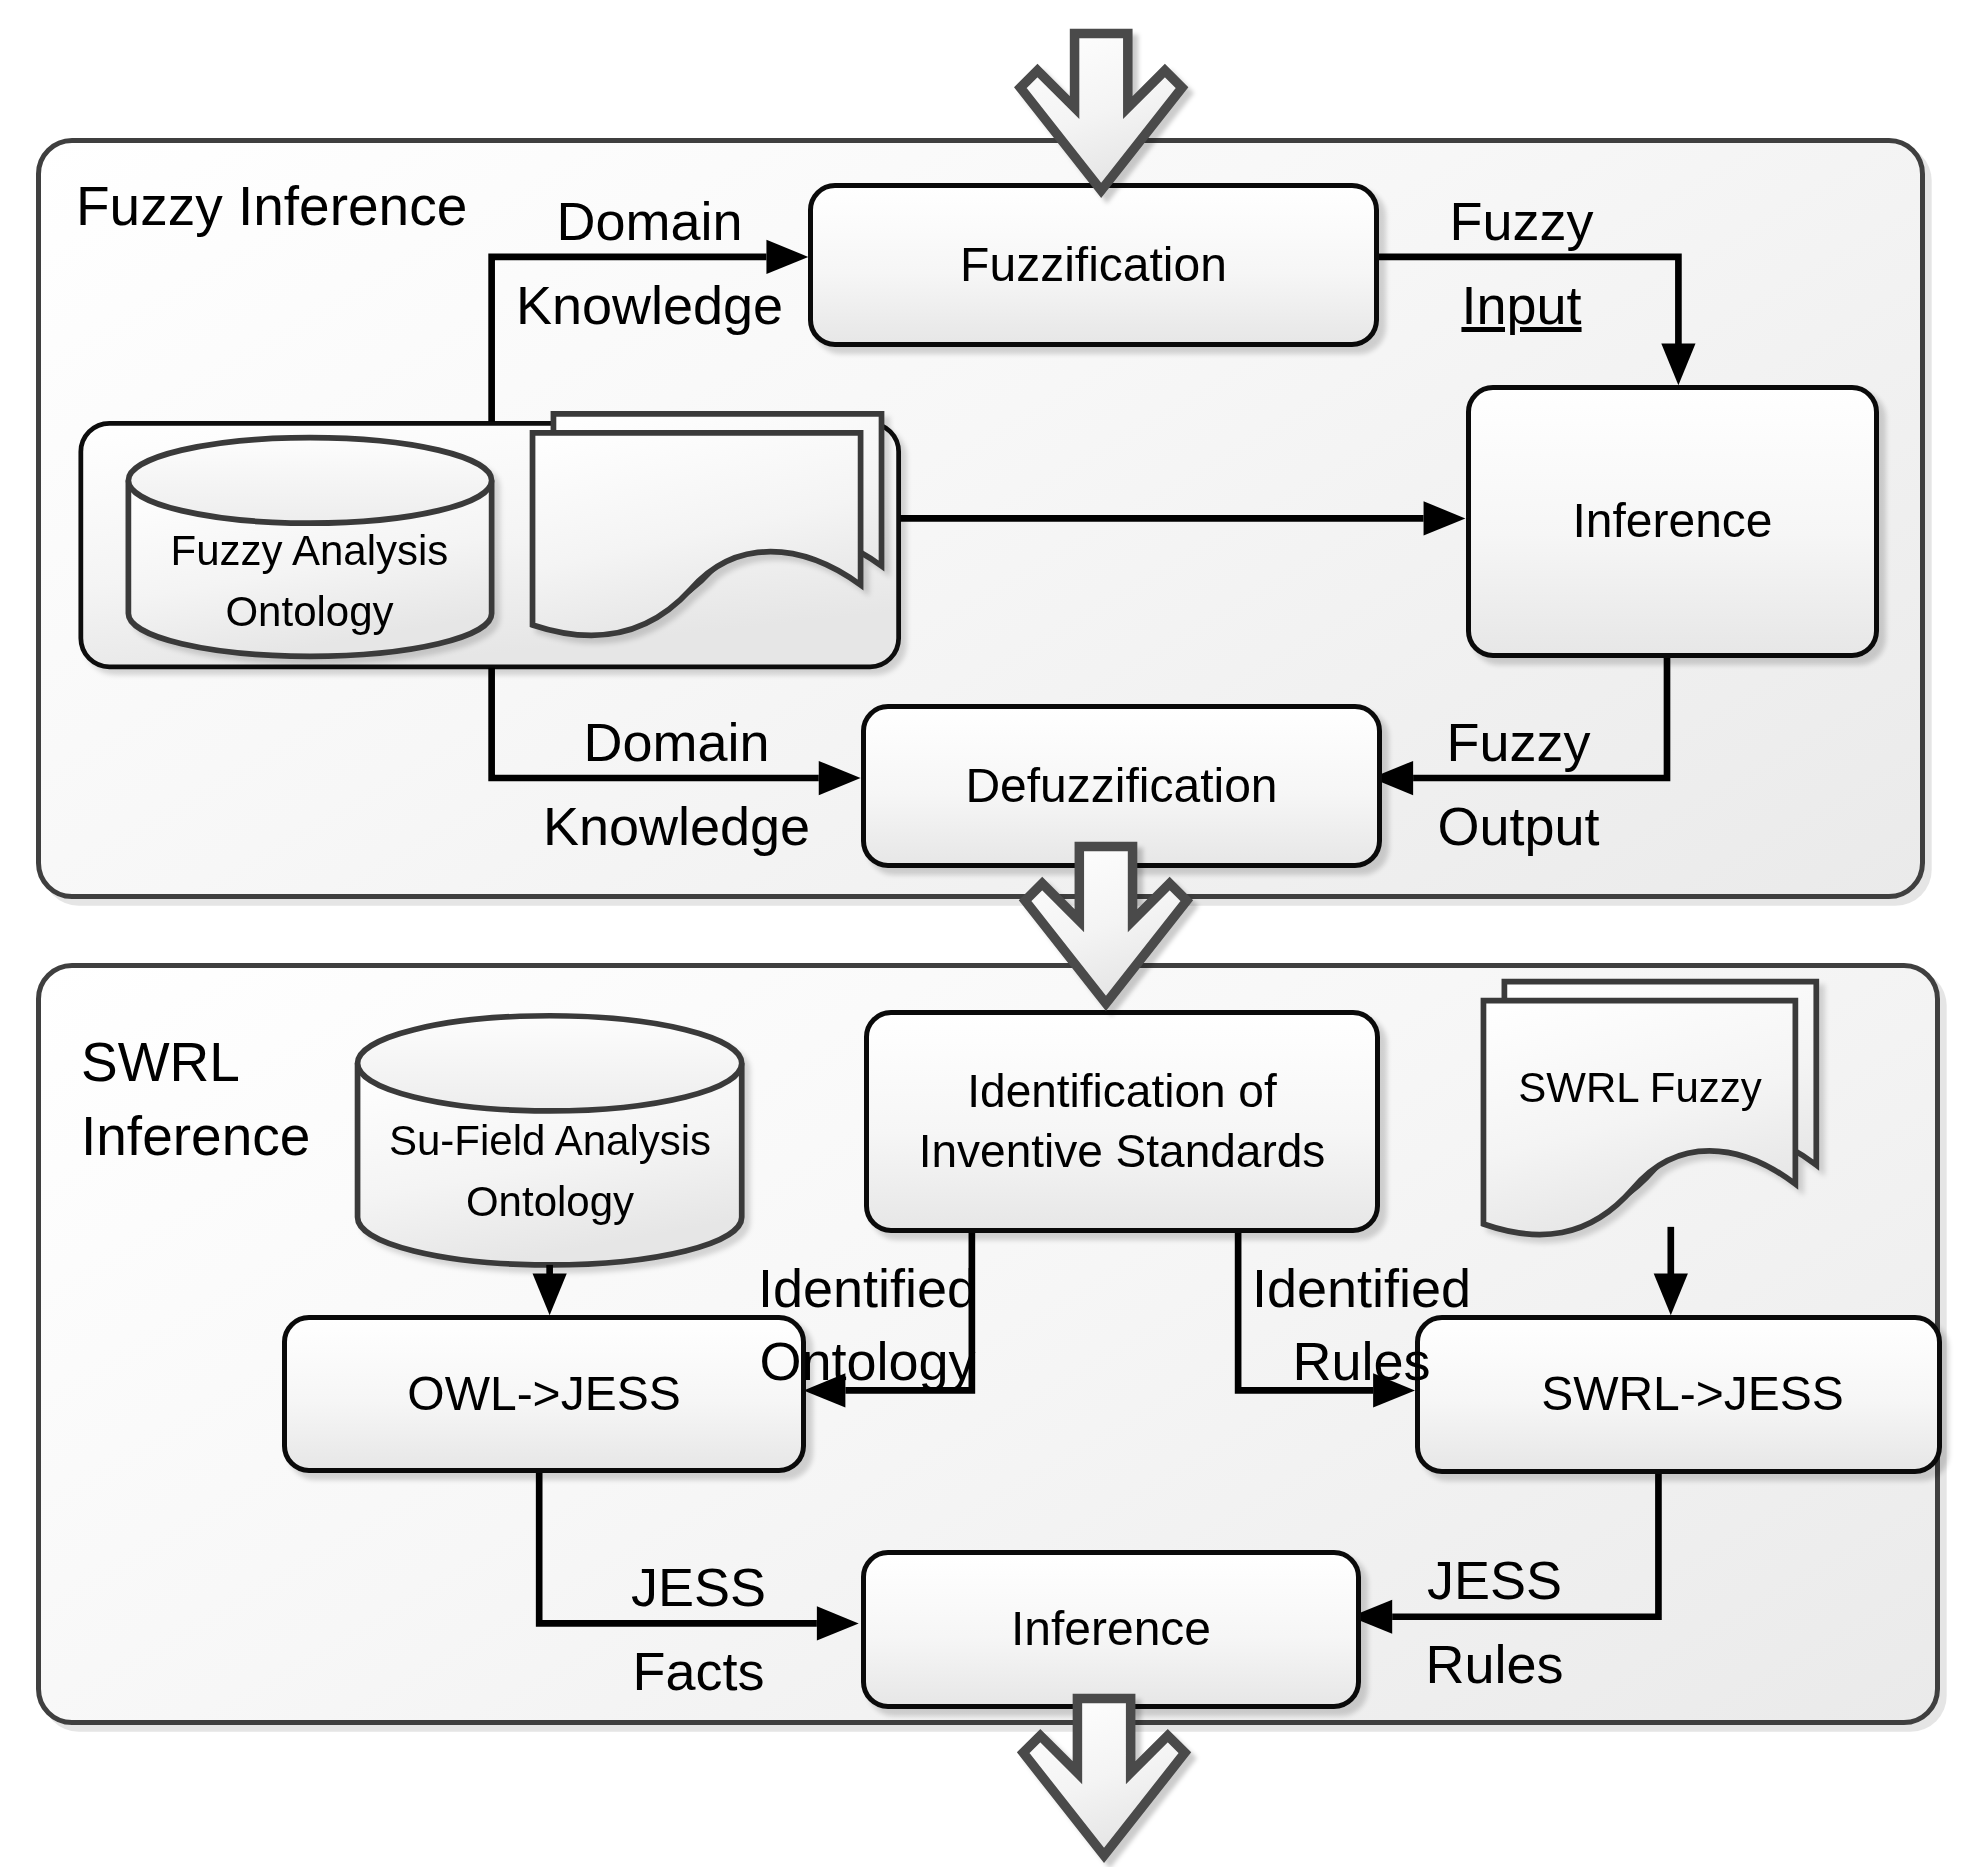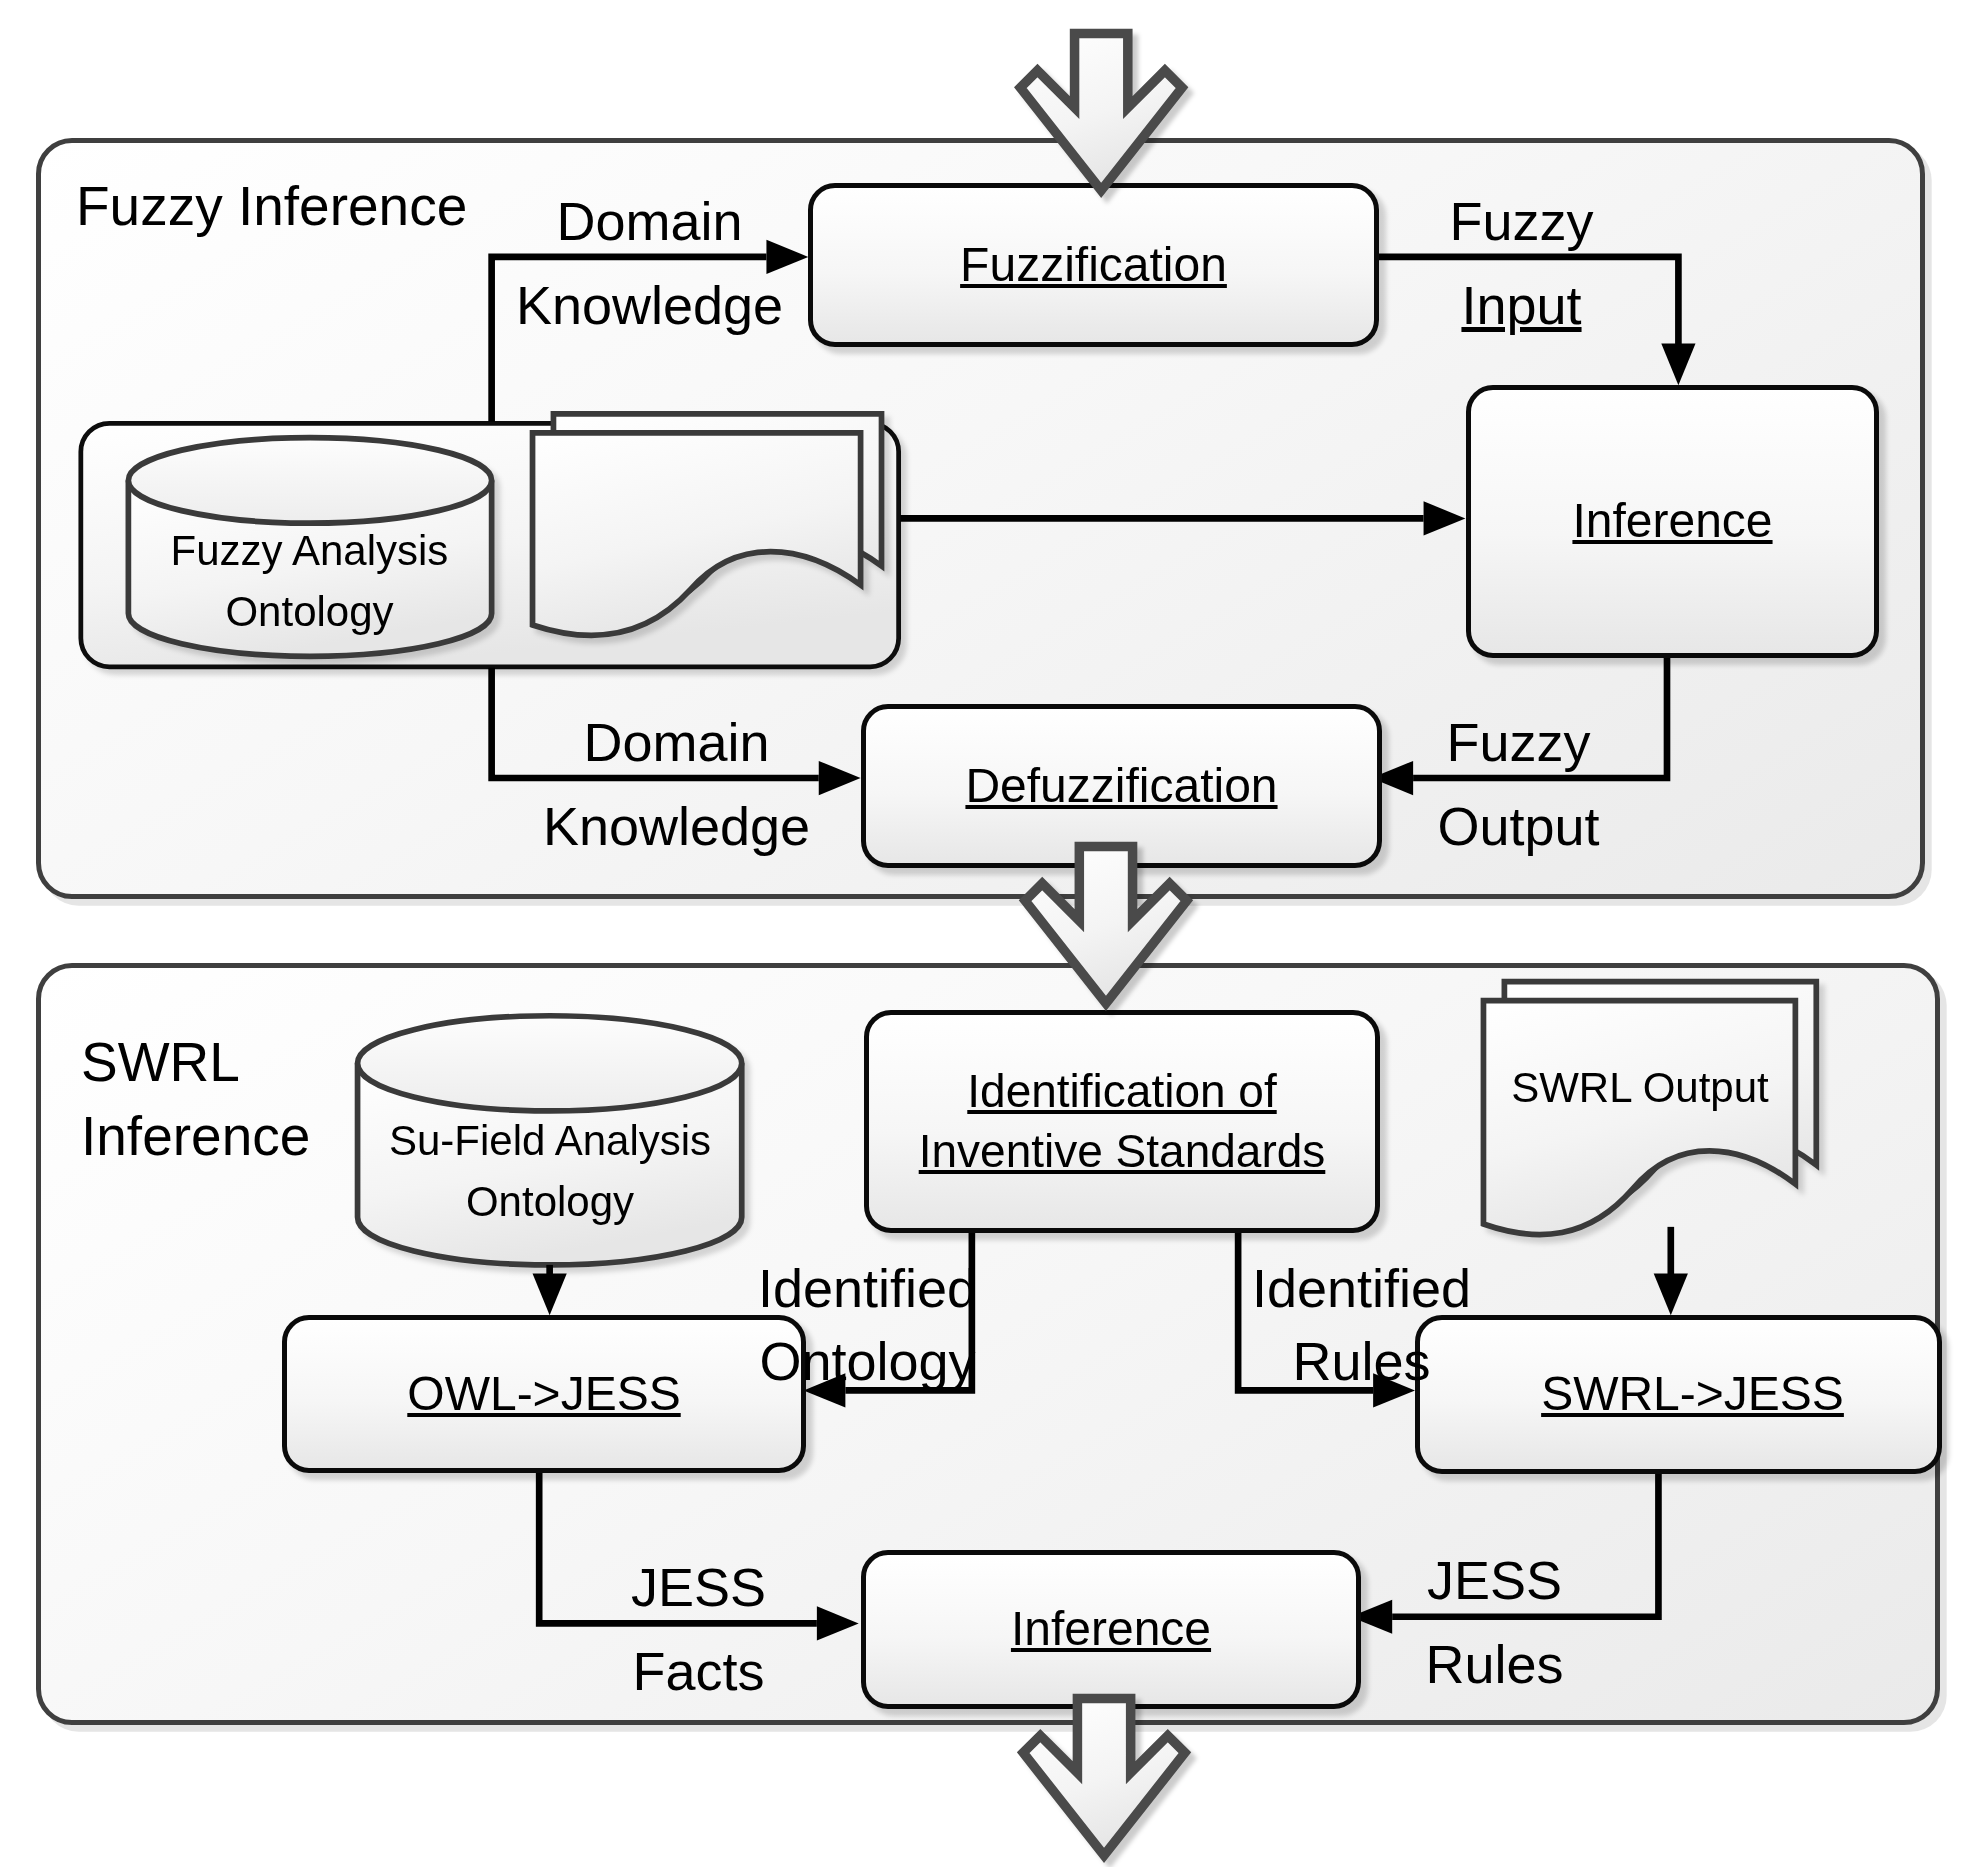--- a/index.html
+++ b/index.html
@@ -14,21 +14,21 @@
   
   .container{position:absolute;border:5.7px solid #3f3f3f;border-radius:36px;
     background:linear-gradient(150deg,#ffffff 0%,#f7f7f7 45%,#eaeaea 100%);
     box-shadow:6.7px 6.7px 0 rgba(160,160,160,.28);}
 
   
   .pbox{position:absolute;border:5.7px solid #0a0a0a;border-radius:27px;
     background:linear-gradient(180deg,#ffffff 0%,#f6f6f6 55%,#e7e7e7 100%);
     box-shadow:6.7px 6.7px 4.8px rgba(0,0,0,.16);
     display:flex;align-items:center;justify-content:center;text-align:left;
-    font-size:48px;line-height:1.3;text-decoration:underline;}
+    font-size:48px;line-height:1.3;}
   .pbox.two-line{font-size:46px;flex-direction:column;}
 
   
   .section-title{position:absolute;font-size:55px;line-height:1.35;}
   .edge-label{position:absolute;font-size:54px;text-align:center;white-space:nowrap;}
   .shape-label{position:absolute;font-size:42px;text-align:center;line-height:1.45;}
 
   svg{position:absolute;left:0;top:0;}
   .shape-shadow{filter:drop-shadow(6px 6px 3px rgba(0,0,0,.15));}
   .block-shadow{filter:drop-shadow(6px 6px 2px rgba(0,0,0,.20));}
@@ -182,21 +182,21 @@
     </div>
 
     <div class="shape-label" style="left:128px;top:521px;width:363px;">
       <div>Fuzzy Analysis</div>
       <div>Ontology</div>
     </div>
     <div class="shape-label" style="left:358px;top:1111px;width:384px;">
       <div>Su-Field Analysis</div>
       <div>Ontology</div>
     </div>
-    <div class="shape-label" style="left:1484px;top:1058px;width:312px;">SWRL Output</div>
+    <div class="shape-label" style="left:1484px;top:1058px;width:312px;">SWRL Fuzzy</div>
 
     <div class="edge-label" style="left:507px;top:190px;width:285px;">Domain</div>
     <div class="edge-label" style="left:507px;top:274px;width:285px;">Knowledge</div>
 
     <div class="edge-label" style="left:1379px;top:190px;width:285px;">Fuzzy</div>
     <div class="edge-label" style="left:1379px;top:274px;width:285px;text-decoration:underline;">Input</div>
 
     <div class="edge-label" style="left:534px;top:711px;width:285px;">Domain</div>
     <div class="edge-label" style="left:534px;top:795px;width:285px;">Knowledge</div>
 

